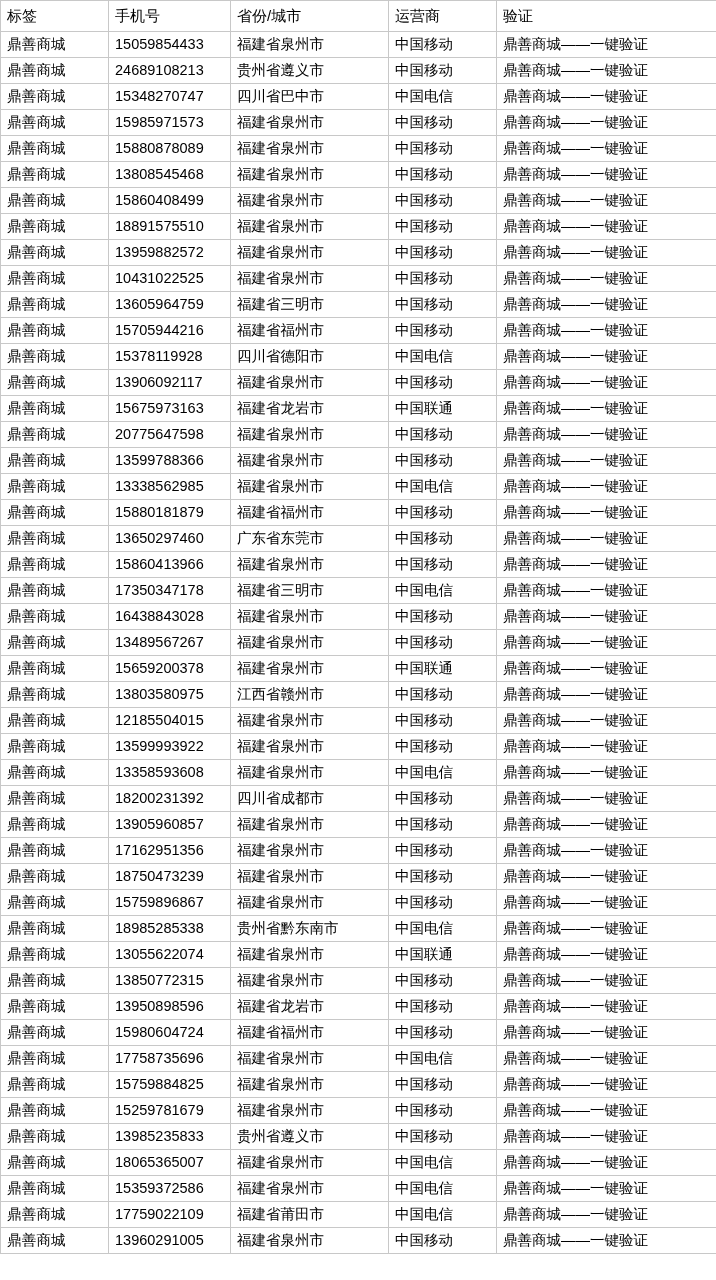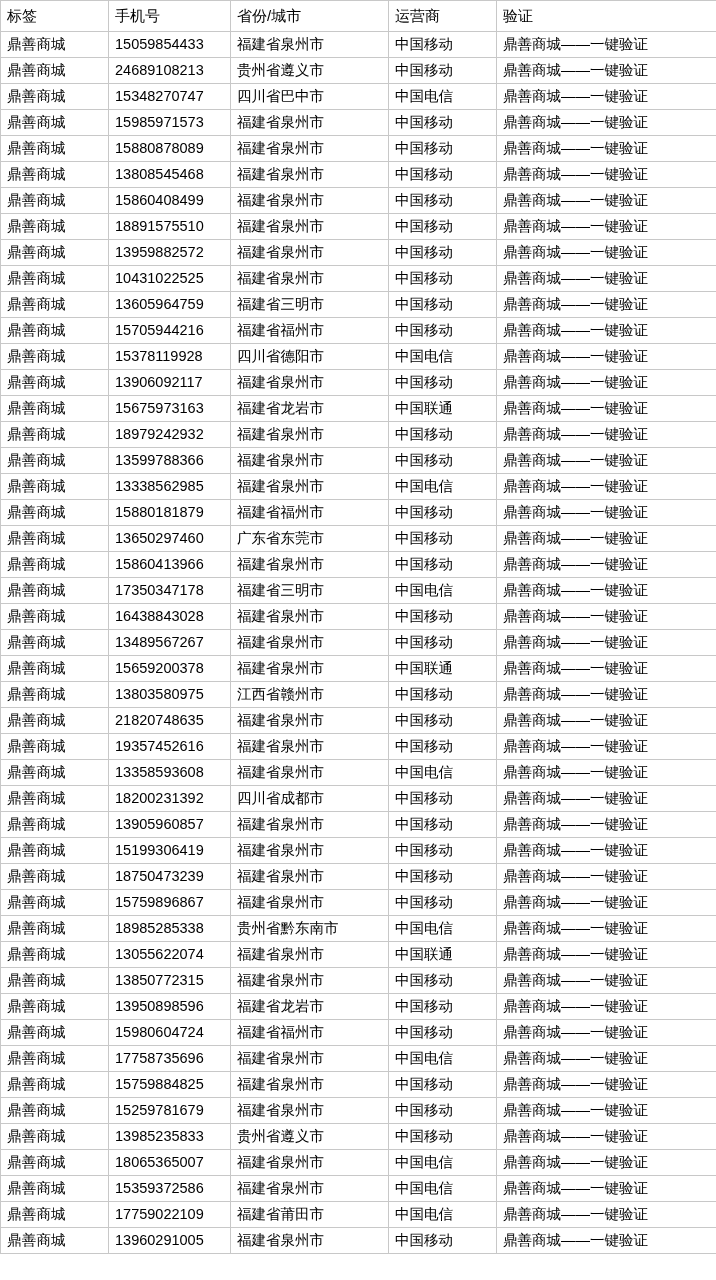--- a/index.html
+++ b/index.html
@@ -172,21 +172,21 @@
         </tr>
         <tr>
           <td>鼎善商城</td>
           <td>15675973163</td>
           <td>福建省龙岩市</td>
           <td>中国联通</td>
           <td>鼎善商城——一键验证</td>
         </tr>
         <tr>
           <td>鼎善商城</td>
-          <td>18979242932</td>
+          <td>20775647598</td>
           <td>福建省泉州市</td>
           <td>中国移动</td>
           <td>鼎善商城——一键验证</td>
         </tr>
         <tr>
           <td>鼎善商城</td>
           <td>13599788366</td>
           <td>福建省泉州市</td>
           <td>中国移动</td>
           <td>鼎善商城——一键验证</td>
@@ -249,28 +249,28 @@
         </tr>
         <tr>
           <td>鼎善商城</td>
           <td>13803580975</td>
           <td>江西省赣州市</td>
           <td>中国移动</td>
           <td>鼎善商城——一键验证</td>
         </tr>
         <tr>
           <td>鼎善商城</td>
-          <td>21820748635</td>
-          <td>福建省泉州市</td>
-          <td>中国移动</td>
-          <td>鼎善商城——一键验证</td>
-        </tr>
-        <tr>
-          <td>鼎善商城</td>
-          <td>19357452616</td>
+          <td>12185504015</td>
+          <td>福建省泉州市</td>
+          <td>中国移动</td>
+          <td>鼎善商城——一键验证</td>
+        </tr>
+        <tr>
+          <td>鼎善商城</td>
+          <td>13599993922</td>
           <td>福建省泉州市</td>
           <td>中国移动</td>
           <td>鼎善商城——一键验证</td>
         </tr>
         <tr>
           <td>鼎善商城</td>
           <td>13358593608</td>
           <td>福建省泉州市</td>
           <td>中国电信</td>
           <td>鼎善商城——一键验证</td>
@@ -284,21 +284,21 @@
         </tr>
         <tr>
           <td>鼎善商城</td>
           <td>13905960857</td>
           <td>福建省泉州市</td>
           <td>中国移动</td>
           <td>鼎善商城——一键验证</td>
         </tr>
         <tr>
           <td>鼎善商城</td>
-          <td>15199306419</td>
+          <td>17162951356</td>
           <td>福建省泉州市</td>
           <td>中国移动</td>
           <td>鼎善商城——一键验证</td>
         </tr>
         <tr>
           <td>鼎善商城</td>
           <td>18750473239</td>
           <td>福建省泉州市</td>
           <td>中国移动</td>
           <td>鼎善商城——一键验证</td>

